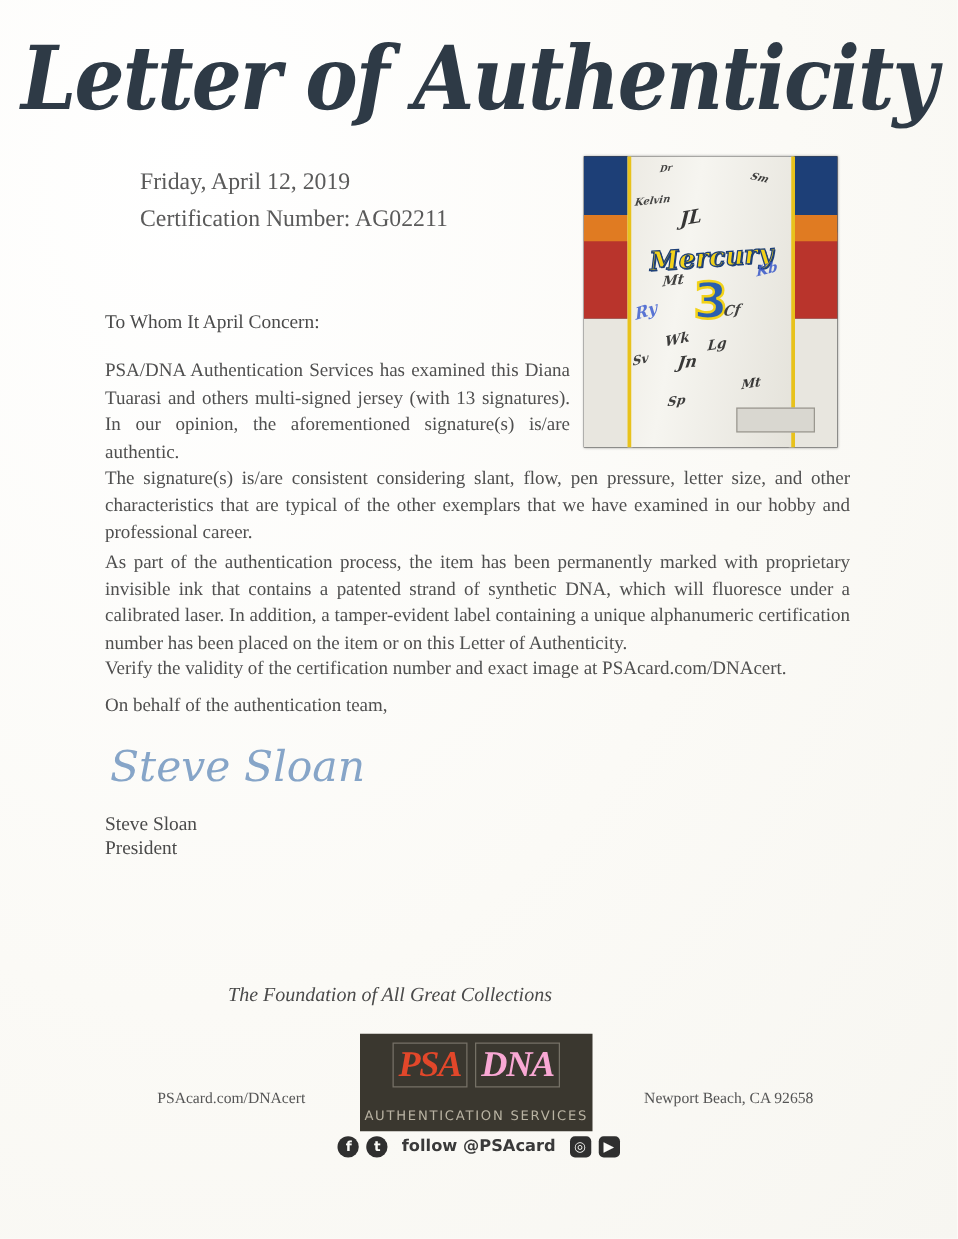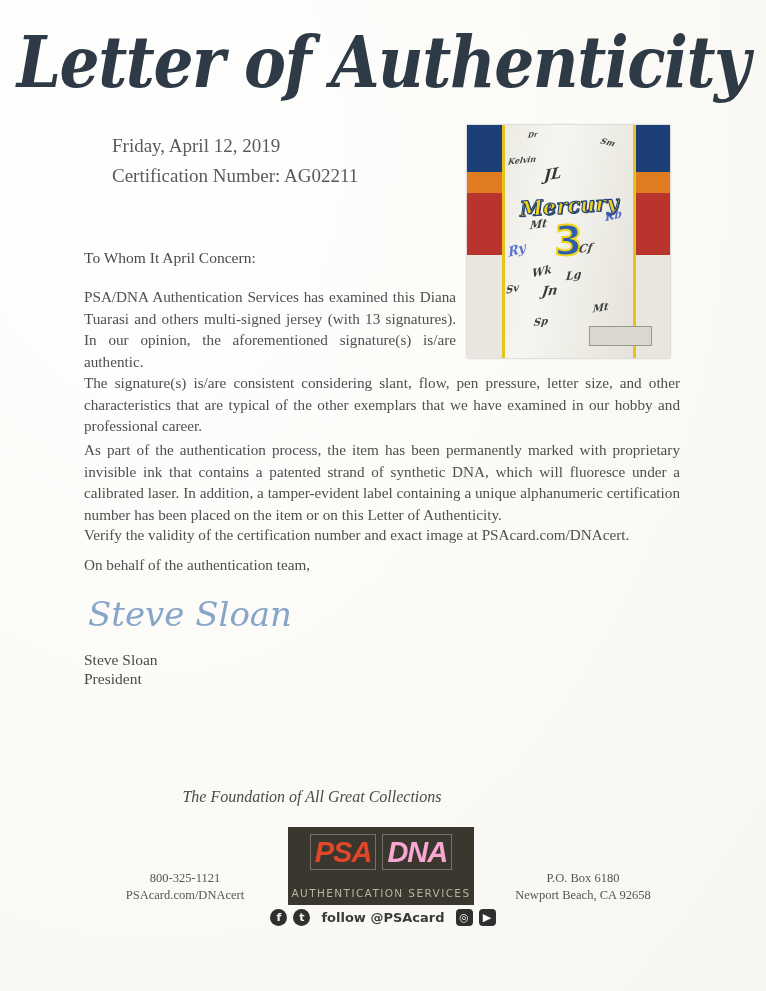--- a/index.html
+++ b/index.html
@@ -196,21 +196,21 @@
     align-items: center;
     justify-content: center;
     overflow: hidden;
   }
   .logo-row {
     display: flex;
     align-items: center;
     gap: 6px;
   }
   .logo-psa, .logo-dna {
-    font-family: Liberation Sans, sans-serif;
+    font-family: Liberation Serif, serif;
     font-weight: 700;
     font-size: 29px;
     font-style: italic;
     letter-spacing: -1px;
     line-height: 34px;
     padding: 0 4px;
     border: 1px solid rgba(190,185,170,.45);
   }
   .logo-psa { color: #e2472a; }
   .logo-dna { color: #f9a8d4; }
@@ -335,26 +335,24 @@
 
   <div class="logo">
     <div class="logo-row">
       <span class="logo-psa">PSA</span>
       <span class="logo-dna">DNA</span>
     </div>
     <div class="logo-sub">AUTHENTICATION SERVICES</div>
   </div>
 
   <div class="footer-left">
-    <div>800-325-1121</div>
     <div>PSAcard.com/DNAcert</div>
   </div>
 
   <div class="footer-right">
-    <div>P.O. Box 6180</div>
     <div>Newport Beach, CA 92658</div>
   </div>
 
   <div class="social">
     <span class="sicon">f</span>
     <span class="sicon">t</span>
     <span class="follow-text">follow @PSAcard</span>
     <span class="sicon sq">◎</span>
     <span class="sicon sq">▶</span>
   </div>

